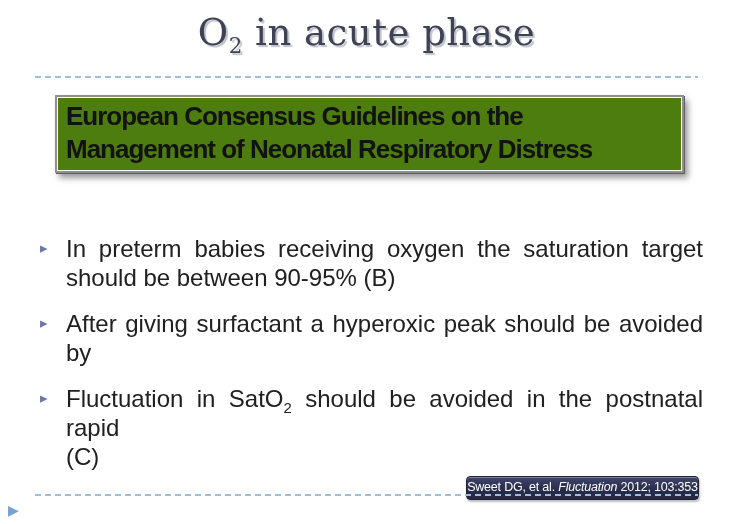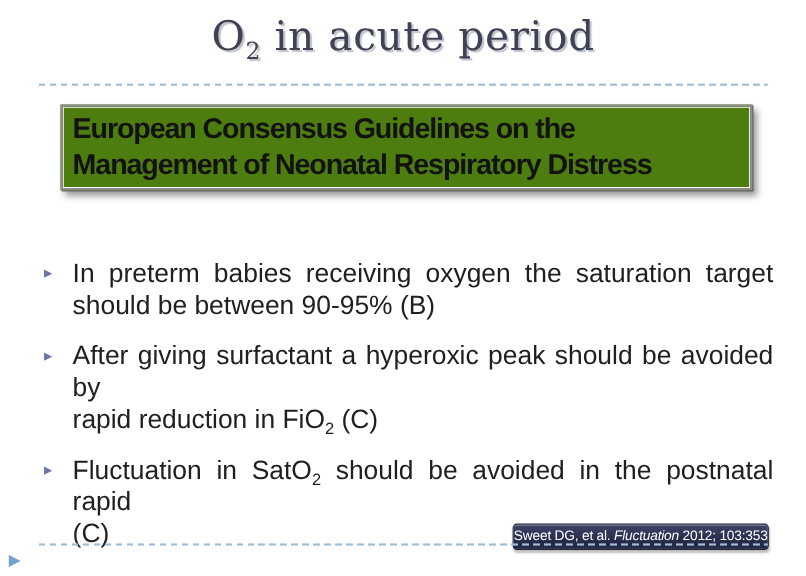--- a/index.html
+++ b/index.html
@@ -76,42 +76,41 @@
   }
   .footer-chevron {
     font-family:"DejaVu Sans",sans-serif;
     color:#76a0cf; font-size:14px; margin-right:6px; line-height:20px;
   }
   .footer .country { font-variant:small-caps; }
 </style>
 </head>
 <body>
 
-<div class="slide-title"><span>O</span><sub>2</sub><span> in acute period</span></div>
+<div class="slide-title"><span>O</span><sub>2</sub><span> in acute phase</span></div>
 
 <div class="divider top"></div>
 
 <div class="heading-box">
   <div class="heading-line">European Consensus Guidelines on the</div>
   <div class="heading-line">Management of Neonatal Respiratory Distress</div>
 </div>
 
 <div class="bullets">
   <div class="bullet-item">
     <span class="bullet-marker">▸</span>
     <div class="bullet-text">
         <div class="bline"><span>In preterm babies receiving oxygen the saturation target</span></div>
         <div class="bline"><span>should be between 90-95% (B)</span></div>
       </div>
   </div>
   <div class="bullet-item">
     <span class="bullet-marker">▸</span>
     <div class="bullet-text">
         <div class="bline"><span>After giving surfactant a hyperoxic peak should be avoided by</span></div>
-        <div class="bline"><span>rapid reduction in FiO</span><sub>2</sub><span> (C)</span></div>
       </div>
   </div>
   <div class="bullet-item">
     <span class="bullet-marker">▸</span>
     <div class="bullet-text">
         <div class="bline"><span>Fluctuation in SatO</span><sub>2</sub><span> should be avoided in the postnatal rapid</span></div>
         <div class="bline"><span>(C)</span></div>
       </div>
   </div>
 </div>

